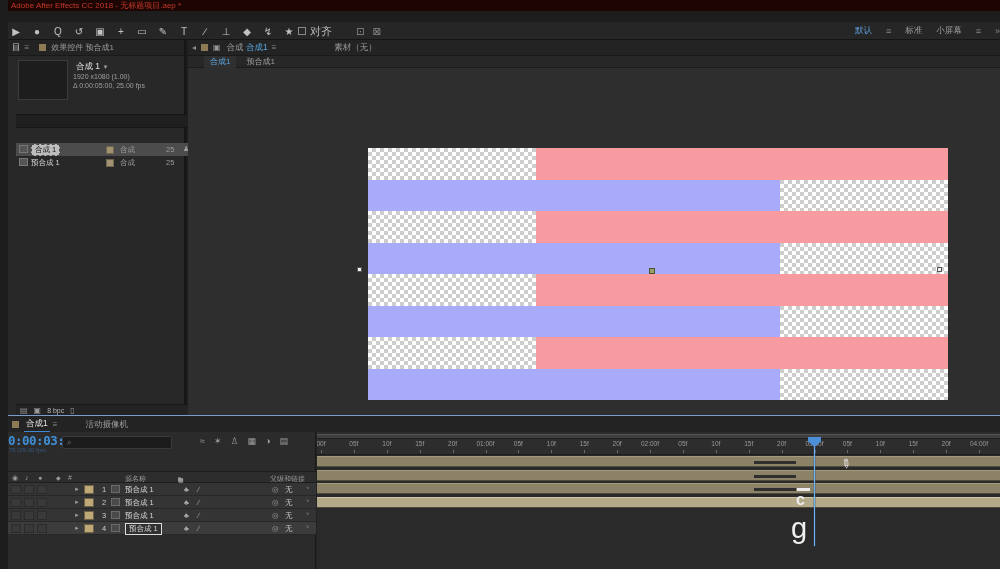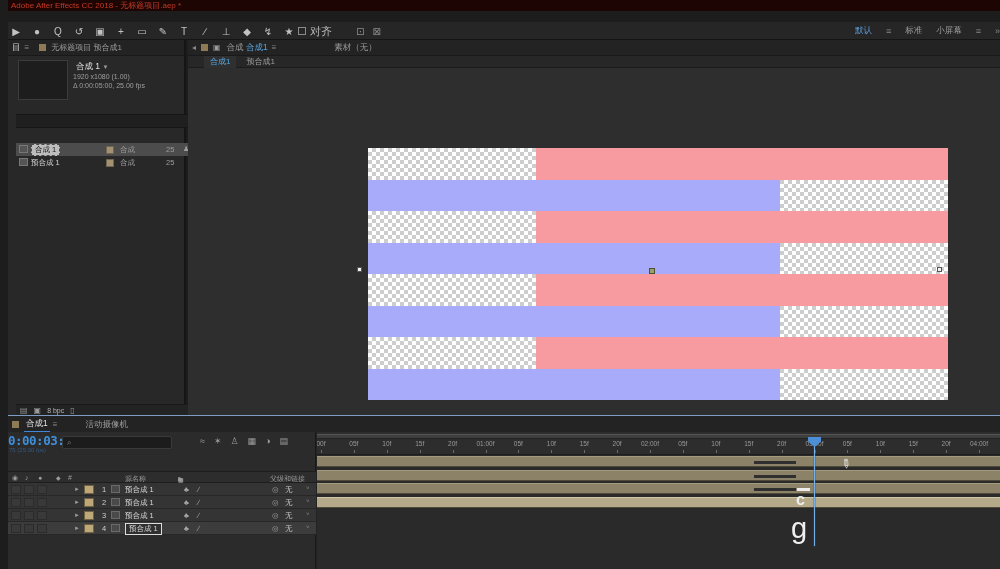--- a/index.html
+++ b/index.html
@@ -179,21 +179,21 @@
         <span class="ws-menu">≡</span>
         <span class="ws-menu">»</span>
       </div>
   </div>
 
   <div id="project-panel" class="abs">
     <div class="panel-tabbar" id="project-tabbar">
       <span class="tabchip">目</span>
       <span class="hamb">≡</span>
       <span class="paneldot"></span>
-      <span id="fx-tab-label">无标题项目 预合成1</span>
+      <span id="fx-tab-label">效果控件 预合成1</span>
     </div>
     <div id="proj-thumb" class="abs"></div>
     <div id="proj-name" class="abs">
       <span>合成 1</span>
       <span style="font-size:6px;color:#9a9a9a;">▼</span>
     </div>
     <div id="proj-dims" class="abs">1920 x1080 (1.00)</div>
     <div id="proj-dur" class="abs">Δ 0:00:05:00, 25.00 fps</div>
     <div id="proj-search" class="abs"></div>
     <div id="proj-rows" class="abs">

